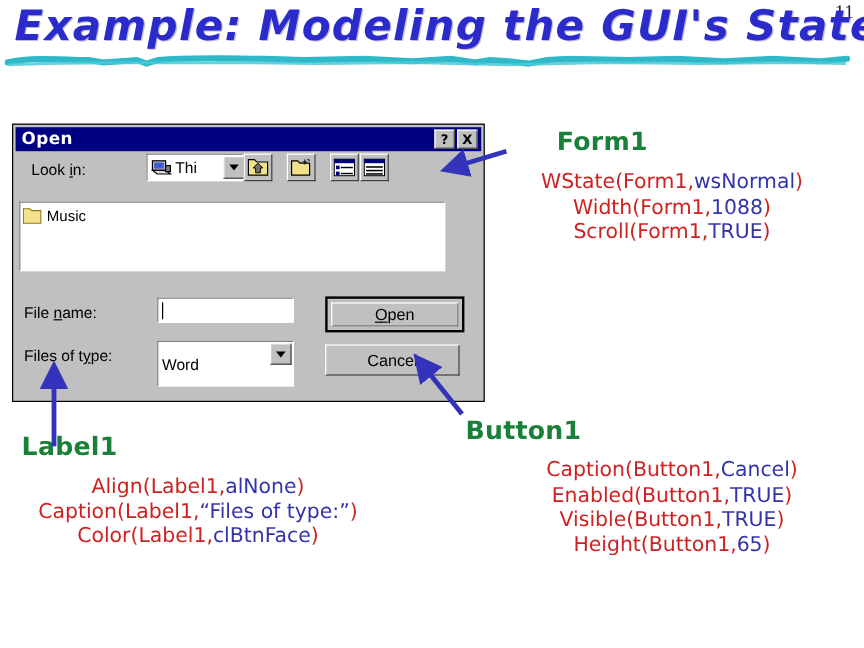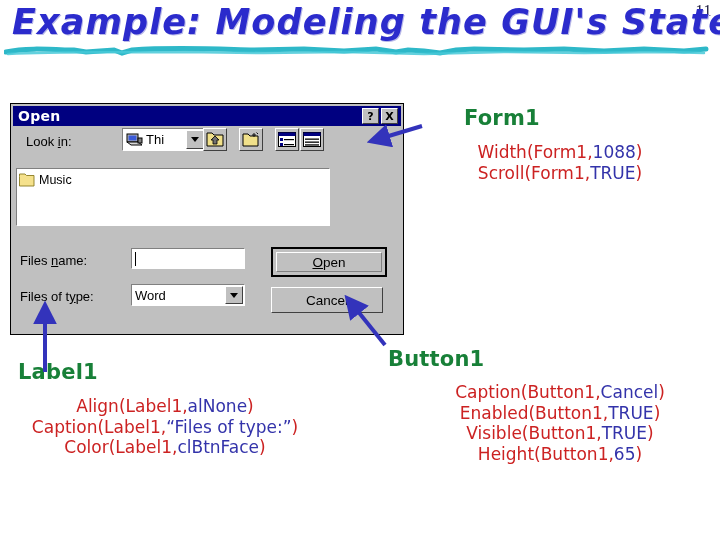--- a/index.html
+++ b/index.html
@@ -176,21 +176,21 @@
     background: #c0c0c0;
     display: flex;
     align-items: center;
     justify-content: center;
   }
 
   #file-list {
     position: absolute;
     left: 16px;
     top: 168px;
-    width: 314px;
+    width: 355px;
     height: 58px;
     background: #ffffff;
     padding: 2px 0 12px 2px;
     box-sizing: border-box;
   }
   .file-row {
     display: flex;
     align-items: center;
     height: 17px;
     font-size: 12.5px;
@@ -213,21 +213,21 @@
     width: 1px;
     height: 14px;
     background: #000000;
   }
 
   #filetype-combo {
     position: absolute;
     left: 131px;
     top: 284px;
     width: 114px;
-    height: 22px;
+    height: 38px;
     background: #ffffff;
     display: flex;
     align-items: center;
   }
   #filetype-text {
     font-size: 13px;
     color: #000000;
     margin-left: 3px;
   }
   #filetype-arrow {
@@ -386,21 +386,21 @@
 
 <div id="file-list" class="sunken">
   <div class="file-row">
     <svg width="17" height="14">
       <polygon points="0.5,3.5 0.5,13 15,13 15,2.5 7.5,2.5 6,1 0.5,1" fill="#f5e18c" stroke="#8a7a20" stroke-width="0.9"></polygon>
     </svg>
     <span class="file-row-label">Music</span>
   </div>
 </div>
 
-<div class="dlg-label" style="left:20px; top:253px;"><span>Files </span><u>n</u><span>ame:</span></div>
+<div class="dlg-label" style="left:20px; top:253px;"><span>File </span><u>n</u><span>ame:</span></div>
 <div id="filename-field" class="sunken">
   <div id="filename-caret"></div>
 </div>
 
 <div class="dlg-label" style="left:20px; top:289px;"><span>Files of t</span><u>y</u><span>pe:</span></div>
 <div id="filetype-combo" class="sunken">
   <span id="filetype-text">Word</span>
   <div id="filetype-arrow" class="raised">
       <div class="arrow-down"></div>
     </div>
@@ -410,20 +410,21 @@
   <div id="open-button-inner">
       <span><span></span><u>O</u><span>pen</span></span>
     </div>
 </div>
 <div id="cancel-button" class="dlg-button raised">
   <span>Cancel</span>
 </div>
 
 <div class="ann-title" id="form1-title">Form1</div>
 <div class="ann-list" id="form1-list">
+  <div><span>WState(Form1,</span><span class="arg">wsNormal</span><span>)</span></div>
   <div><span>Width(Form1,</span><span class="arg">1088</span><span>)</span></div>
   <div><span>Scroll(Form1,</span><span class="arg">TRUE</span><span>)</span></div>
 </div>
 
 <div class="ann-title" id="button1-title">Button1</div>
 <div class="ann-list" id="button1-list">
   <div><span>Caption(Button1,</span><span class="arg">Cancel</span><span>)</span></div>
   <div><span>Enabled(Button1,</span><span class="arg">TRUE</span><span>)</span></div>
   <div><span>Visible(Button1,</span><span class="arg">TRUE</span><span>)</span></div>
   <div><span>Height(Button1,</span><span class="arg">65</span><span>)</span></div>

